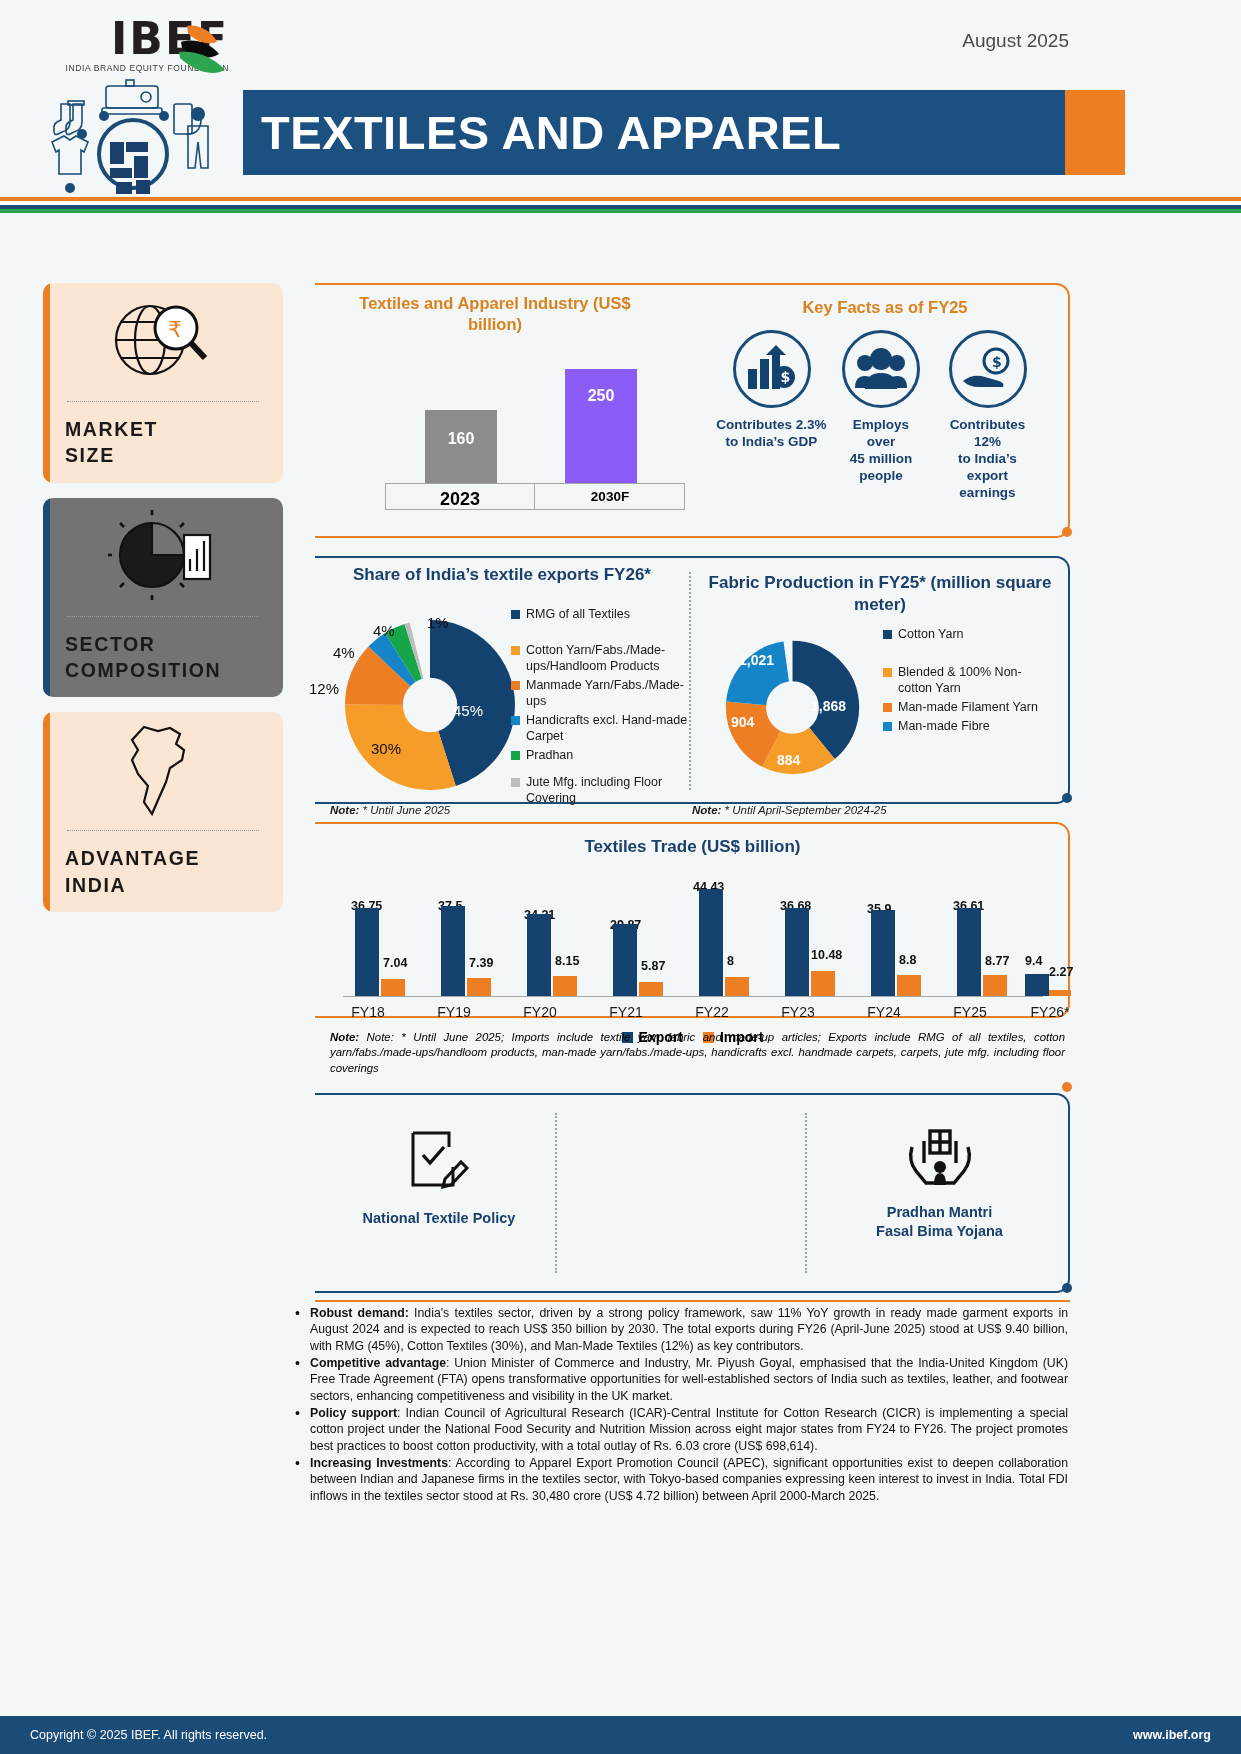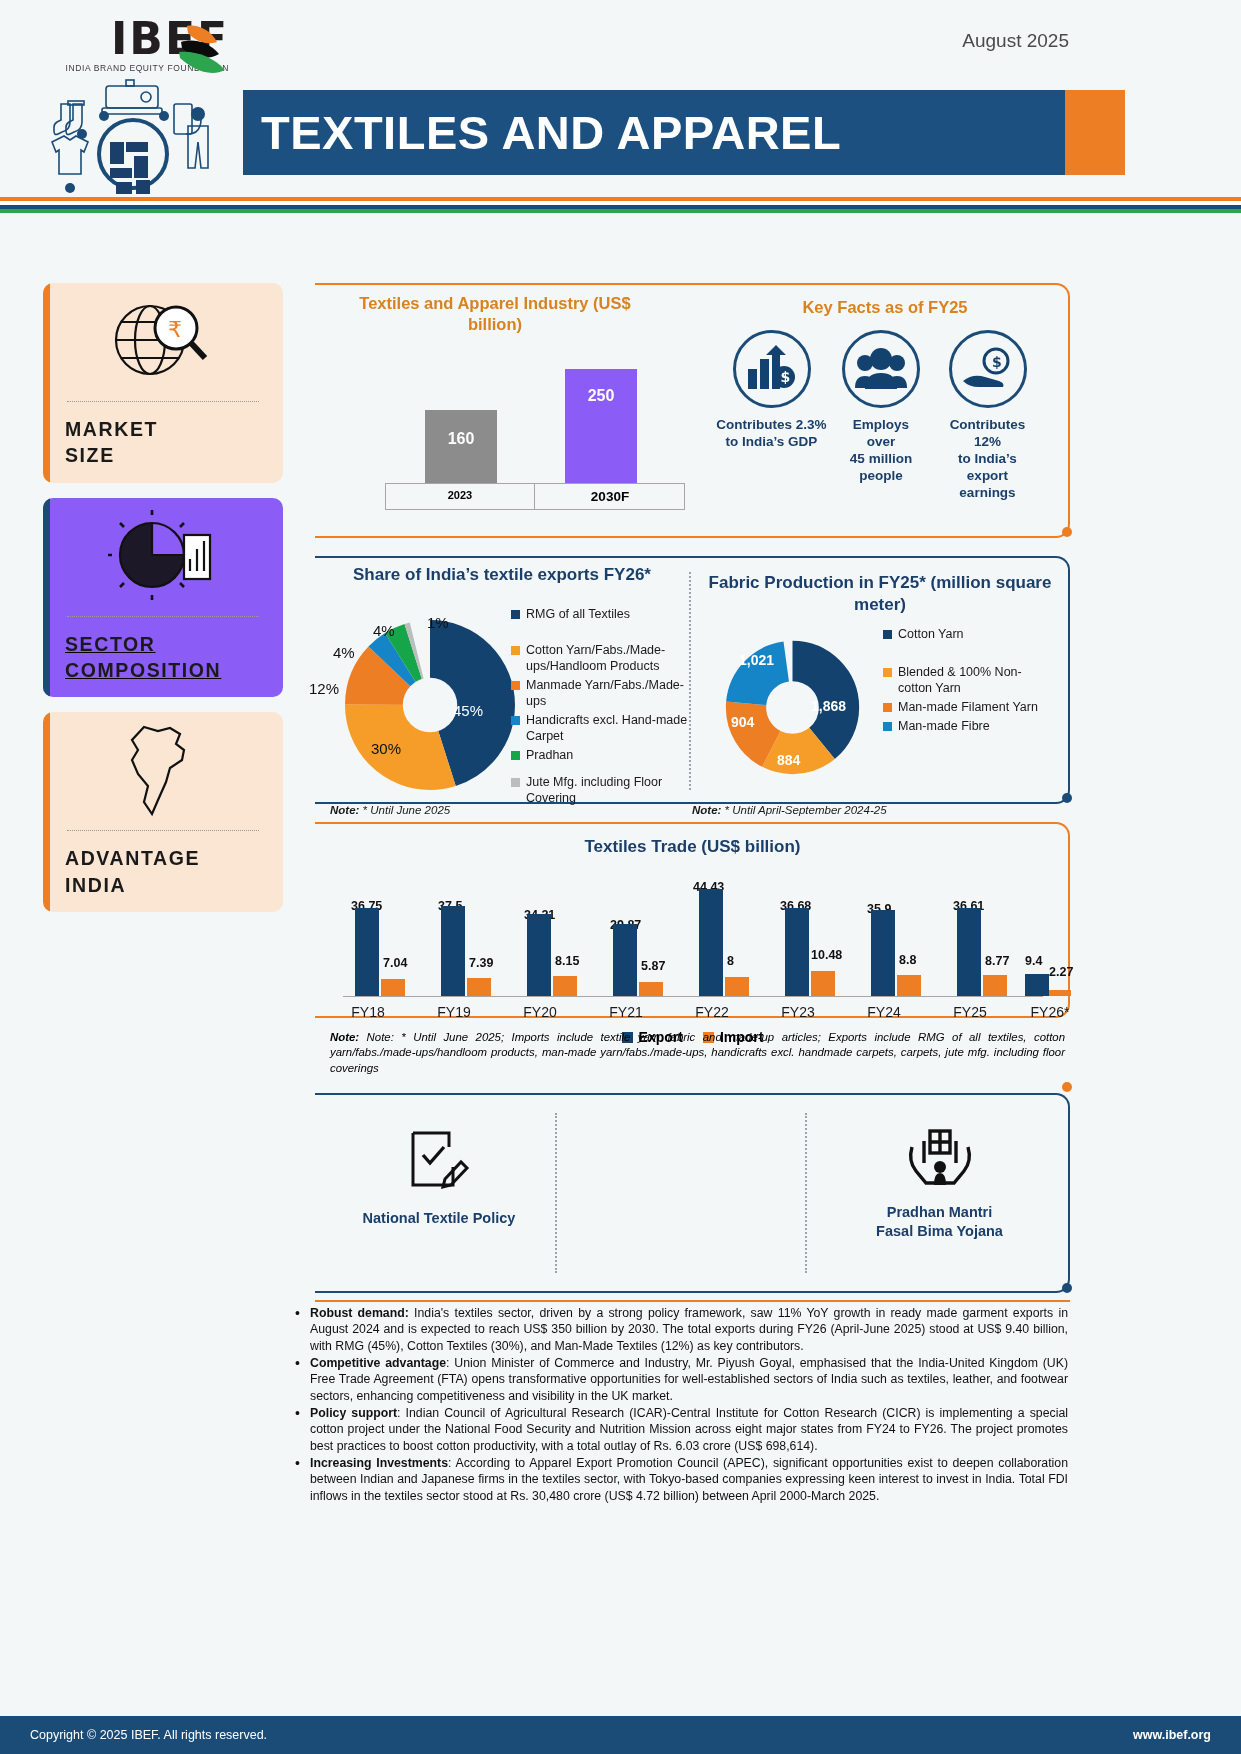--- a/index.html
+++ b/index.html
@@ -37,21 +37,21 @@
     margin-bottom: 15px; overflow: hidden;
   }
   .side-card .bar { position: absolute; left: 0; top: 0; bottom: 0; width: 7px; }
   .side-card .ico { height: 118px; display: flex; align-items: center; justify-content: center; }
   .side-card .divider { height: 1px; border-top: 1px dotted #9a9a9a; margin: 0 24px; }
   .side-card .lbl {
     font-size: 19.5px; font-weight: bold; letter-spacing: 1.6px; color: #1a1a1a;
     padding: 14px 0 14px 22px; line-height: 1.35;
   }
   .c-peach { background: #fae6d3; }
-  .c-gray  { background: #8b5cf6; text-decoration: underline; }
+  .c-gray  { background: #737373; }
   .b-orange{ background: #ee7e23; }
   .b-navy  { background: #1b4b77; }
   
   .panel { position: absolute; }
   .panel-bord-orange {
     border: 2px solid #ee7e23; border-radius: 0 14px 14px 0; border-left: none;
   }
   .panel-bord-navy {
     border: 2px solid #1b4b77; border-radius: 0 14px 14px 0; border-left: none;
   }
@@ -222,21 +222,21 @@
   <div style="position:absolute; left:45px; top:70px; width:330px; height:155px;">
     <div class="axis-line" style="left:25px; top:128px; width:300px;"></div>
     <div class="bar-col" style="left:65px; bottom:27px; width:72px; height:73px; background:#8c8c8c;">
       <div style="color:#fff; font-size:16px; font-weight:bold; text-align:center; padding-top:20px;">160</div>
     </div>
     <div class="bar-col" style="left:205px; bottom:27px; width:72px; height:114px; background:#8b5cf6;">
       <div style="color:#fff; font-size:16px; font-weight:bold; text-align:center; padding-top:18px;">250</div>
     </div>
     <div style="position:absolute; left:25px; top:129px; width:150px; height:26px; border-left:1px solid #a6a6a6; border-right:1px solid #a6a6a6; border-bottom:1px solid #a6a6a6;"></div>
     <div style="position:absolute; left:175px; top:129px; width:150px; height:26px; border-right:1px solid #a6a6a6; border-bottom:1px solid #a6a6a6;"></div>
-    <div style="position:absolute; left:25px; top:134px; width:150px; text-align:center; font-size:11px; font-weight:bold;">2023</div>
+    <div style="position:absolute; left:25px; top:134px; width:150px; text-align:center; font-size:18px; font-weight:bold;">2023</div>
     <div style="position:absolute; left:175px; top:134px; width:150px; text-align:center; font-size:13.5px; font-weight:bold;">2030F</div>
   </div>
 
   <div class="chart-title t-orange" style="position:absolute; left:400px; top:12px; width:340px;">Key Facts as of FY25</div>
 
   <div class="kf" style="left:394px; top:45px; width:125px;">
     <div class="kf-circle">
       <svg width="52" height="48" viewBox="0 0 52 48" fill="#13426e">
         <rect x="2" y="24" width="9" height="20"></rect>
         <rect x="14" y="14" width="9" height="30"></rect>

